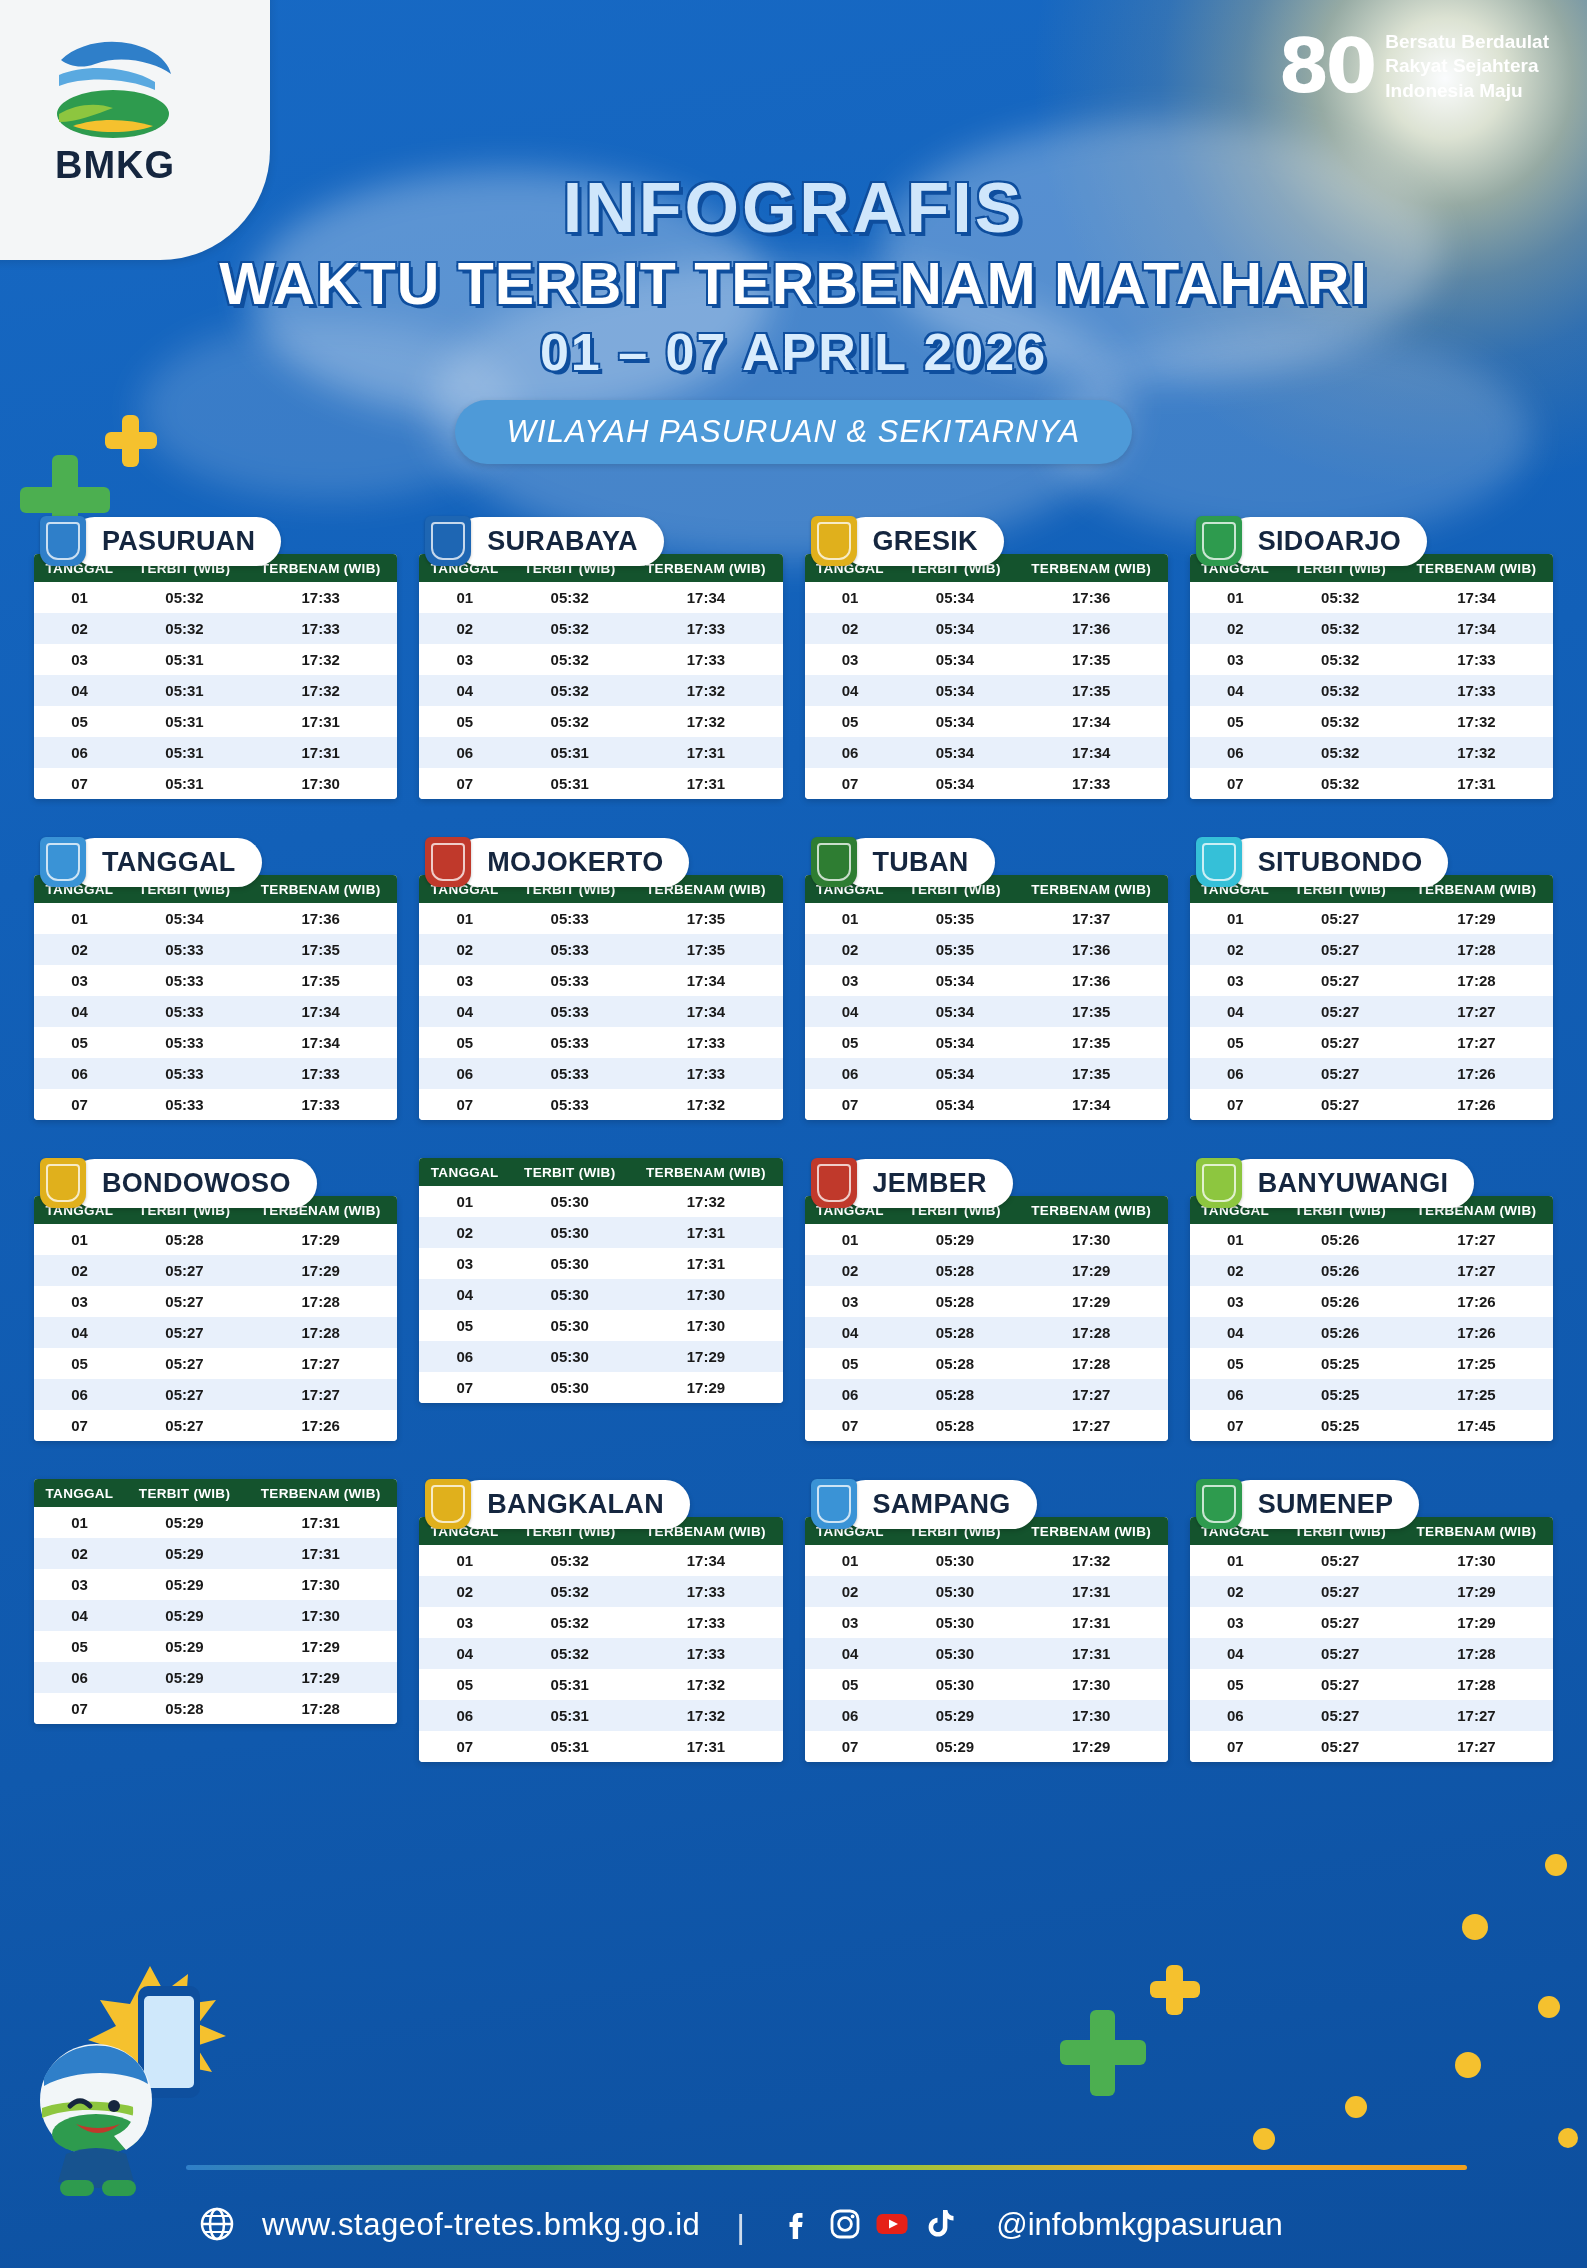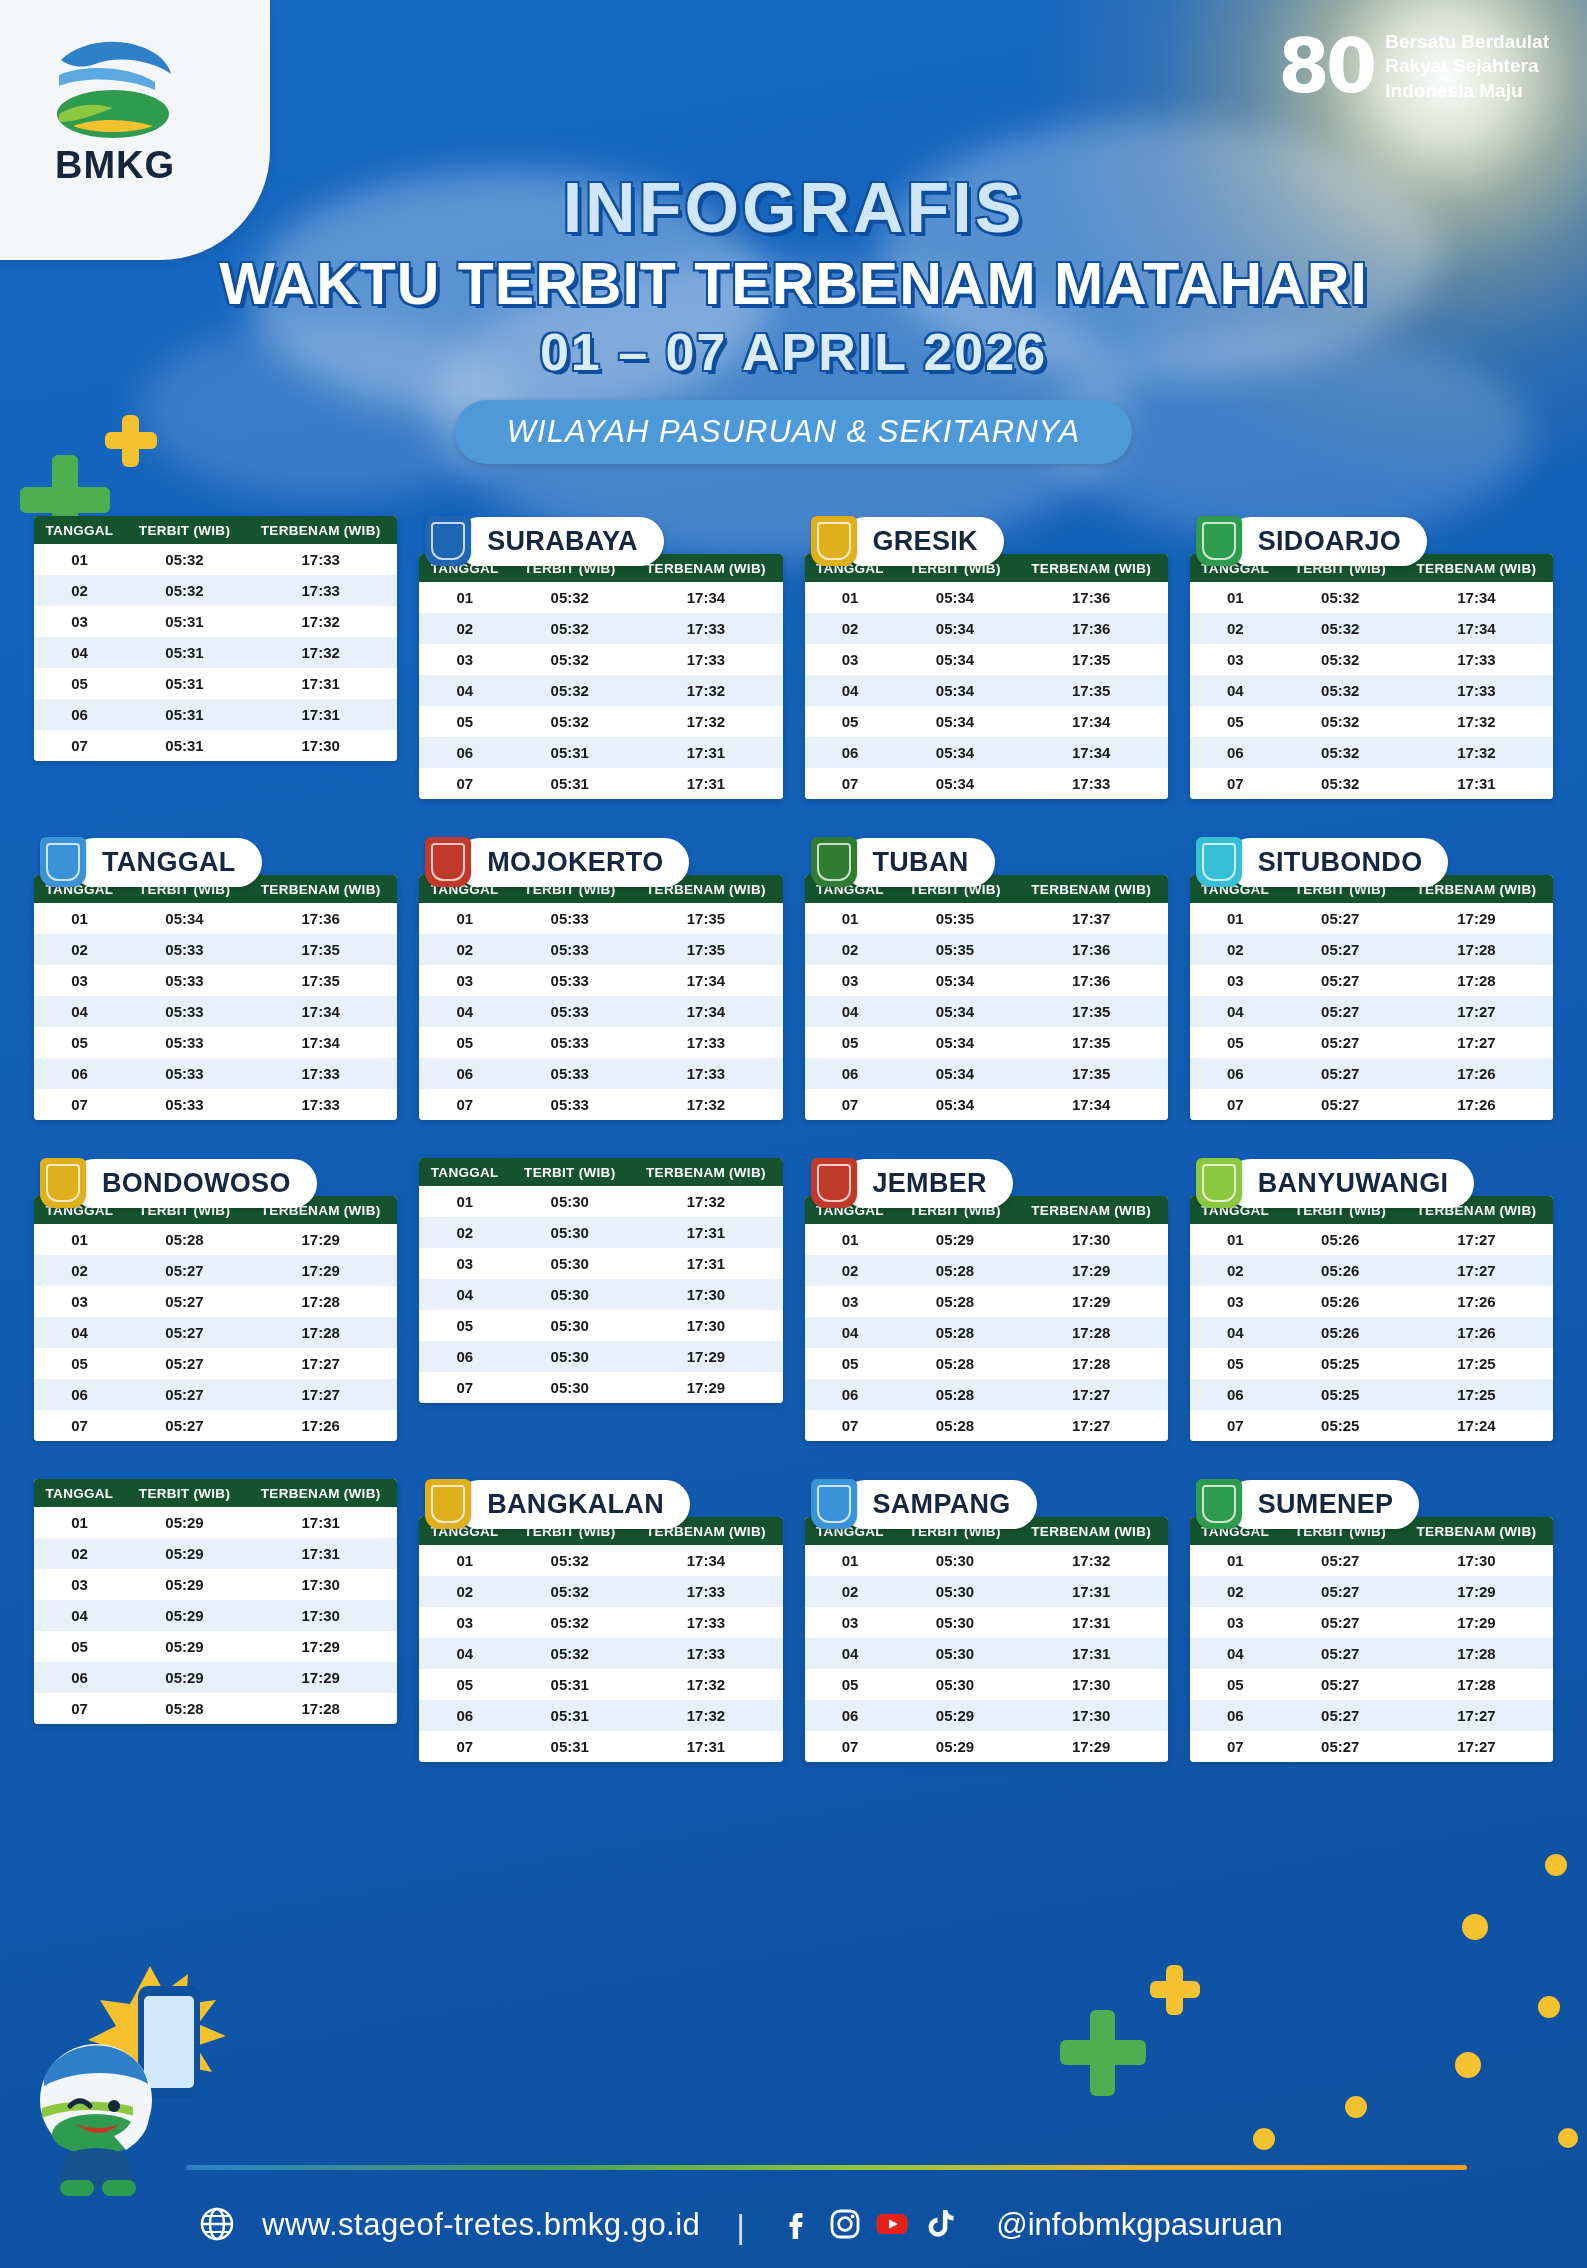--- a/index.html
+++ b/index.html
@@ -251,20 +251,24 @@
   <div class="t-info">INFOGRAFIS</div>
   <div class="t-main">WAKTU TERBIT TERBENAM MATAHARI</div>
   <div class="t-date">01 – 07 APRIL  2026</div>
   <div class="pill-wrap">
     <div class="t-region">WILAYAH PASURUAN &amp; SEKITARNYA</div>
   </div>
 </div>
 
 <div class="grid" id="grid">
     <div class="card">
+      <div class="card-head">
+        <div class="crest" style="background: rgb(47, 127, 201);"></div>
+        <div class="name-pill">PASURUAN</div>
+      </div>
       <table>
         <thead>
           <tr>
             <th>TANGGAL</th>
             <th>TERBIT (WIB)</th>
             <th>TERBENAM (WIB)</th>
           </tr>
         </thead>
         <tbody>
           <tr>
@@ -861,21 +865,21 @@
             <td>17:25</td>
           </tr>
           <tr>
             <td>06</td>
             <td>05:25</td>
             <td>17:25</td>
           </tr>
           <tr>
             <td>07</td>
             <td>05:25</td>
-            <td>17:24</td>
+            <td>17:45</td>
           </tr>
         </tbody>
       </table>
     </div>
     <div class="card">
       <table>
         <thead>
           <tr>
             <th>TANGGAL</th>
             <th>TERBIT (WIB)</th>

